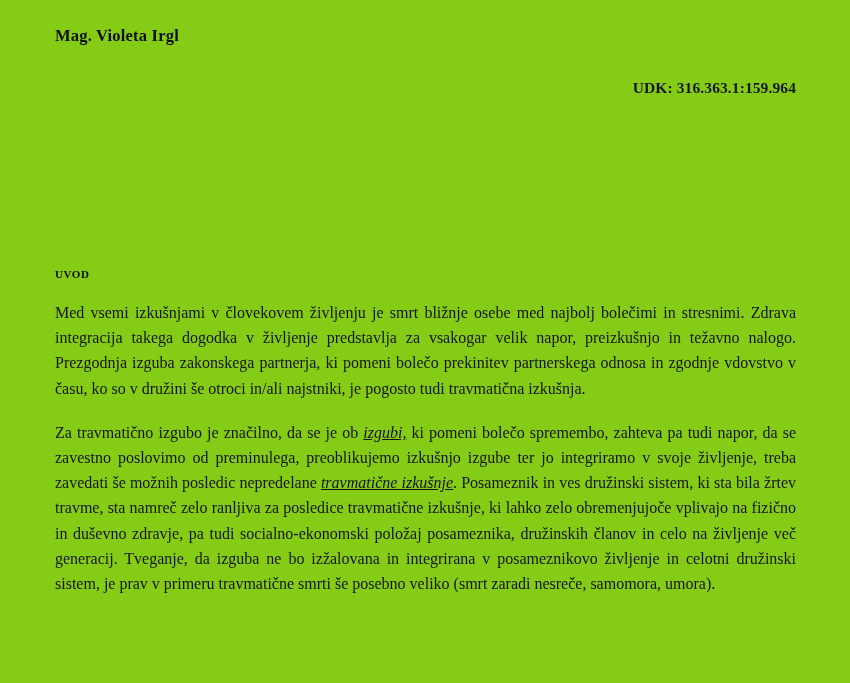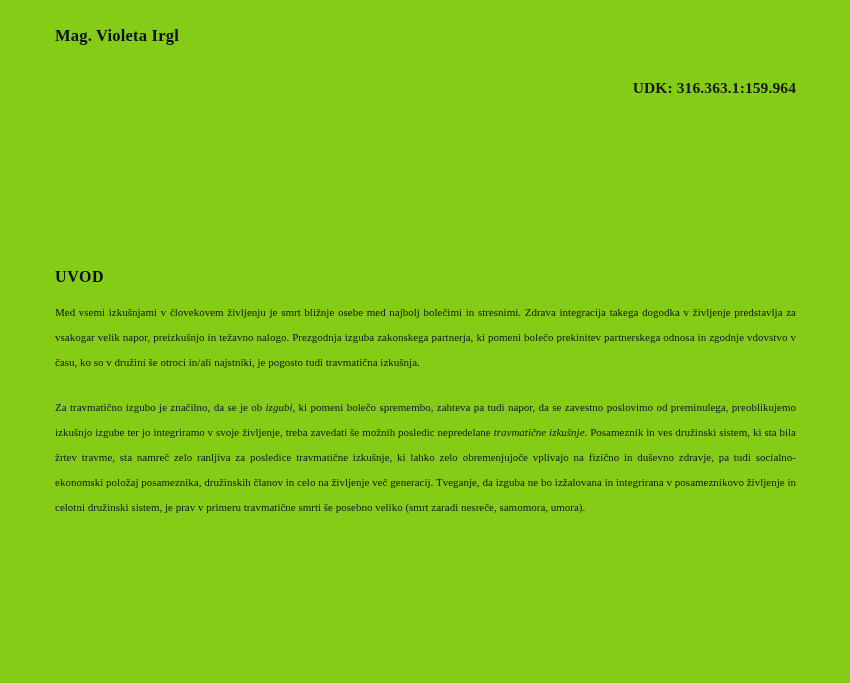--- a/index.html
+++ b/index.html
@@ -70,45 +70,46 @@
     transform: scaleX(0.94);
     transform-origin: center center;
     white-space: nowrap;
   }
 
   
   .section-heading {
     position: absolute;
     left: 55px;
     top: 268px;
-    font-size: 16px;
+    font-size: 11px;
     font-weight: bold;
     letter-spacing: 0.6px;
     color: #0d0d0d;
   }
 
   
   .body-block {
     position: absolute;
     left: 55px;
     top: 300px;
     width: 741px;
   }
   .para {
     margin: 0 0 19px 0;
-    font-size: 11px;
+    font-size: 16px;
     line-height: 25.2px;
     text-align: justify;
     text-justify: inter-word;
     color: #151515;
     hyphens: none;
   }
   .para:last-child { margin-bottom: 0; }
   .para em {
     font-style: italic;
+    text-decoration: underline;
   }
 </style>
 </head>
 <body>
 
 <div class="page">
 
   <div class="byline">Mag. Violeta Irgl</div>
 
   <div class="udk">UDK: 316.363.1:159.964</div>

